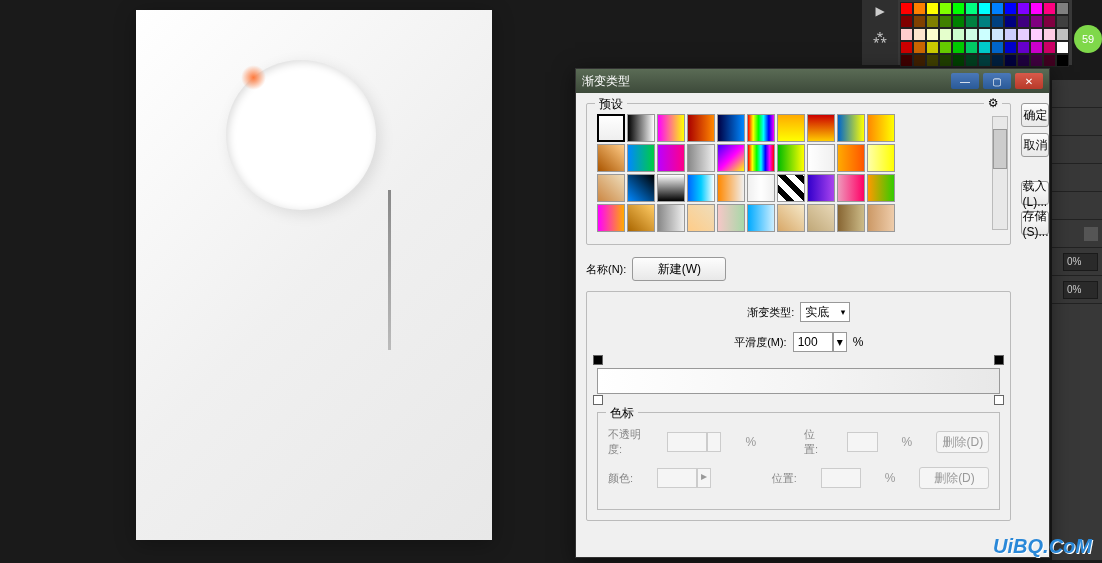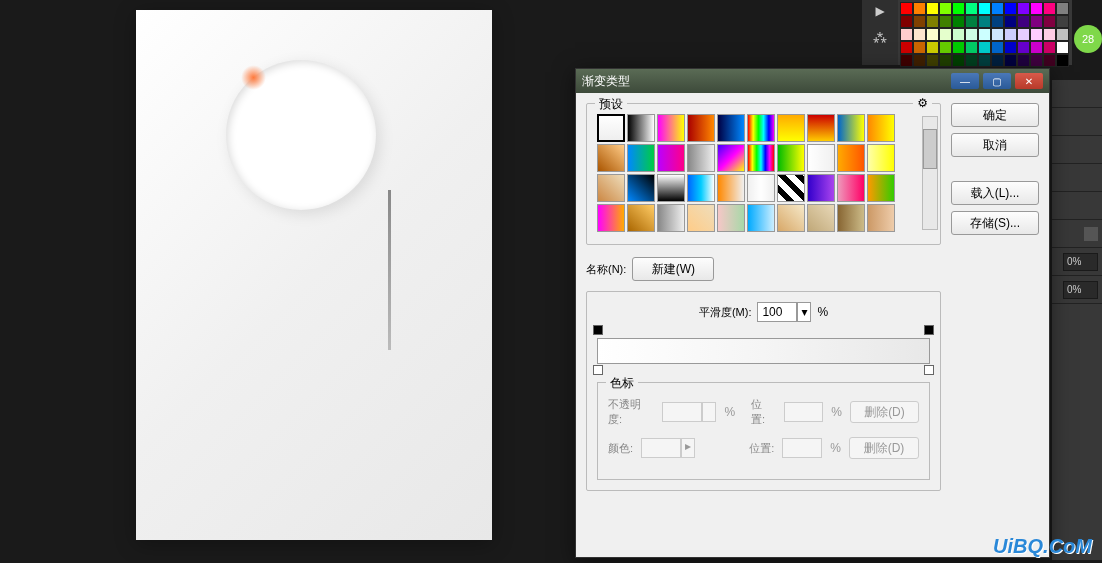--- a/index.html
+++ b/index.html
@@ -341,21 +341,21 @@
 }
 
 .stops-fieldset {
   border: 1px solid #bbb;
   padding: 14px 10px 10px 10px;
   position: relative;
 }
 .stops-row {
   display: flex;
   align-items: center;
-  gap: 8px;
+  gap: 24px;
   margin-bottom: 10px;
 }
 .stops-row .form-label { color: #888; }
 .disabled-input {
   width: 40px;
   height: 20px;
   border: 1px solid #ccc;
   background: #f5f5f5;
 }
 .disabled-btn {
@@ -477,21 +477,21 @@
       <div class="sw" style="background: rgb(0, 64, 32);"></div>
       <div class="sw" style="background: rgb(0, 64, 64);"></div>
       <div class="sw" style="background: rgb(0, 32, 64);"></div>
       <div class="sw" style="background: rgb(0, 0, 64);"></div>
       <div class="sw" style="background: rgb(32, 0, 64);"></div>
       <div class="sw" style="background: rgb(64, 0, 64);"></div>
       <div class="sw" style="background: rgb(64, 0, 32);"></div>
       <div class="sw" style="background: rgb(0, 0, 0);"></div>
     </div>
 </div>
-<div class="badge">28</div>
+<div class="badge">59</div>
 
 <span class="trash-icon">🗑</span>
 <span class="menu-lines">≡</span>
 
 <div class="right-panels">
   <div class="panel-row"></div>
   <div class="panel-row"></div>
   <div class="panel-row"></div>
   <div class="panel-row"></div>
   <div class="panel-row"></div>
@@ -564,24 +564,30 @@
             <div class="preset" style="background: linear-gradient(90deg, rgb(136, 102, 51), rgb(204, 187, 136));"></div>
             <div class="preset" style="background: linear-gradient(90deg, rgb(204, 153, 102), rgb(238, 204, 170));"></div>
           </div>
         <div class="scroll-track">
           <div class="scroll-thumb"></div>
         </div>
       </div>
 
       <div class="form-row">
         <span class="form-label">名称(N):</span>
-        <div class="btn" style="width:82px;">新建(W)</div>
+        <div class="btn" style="width:94px;">新建(W)</div>
       </div>
 
       <div class="fieldset">
+        <div class="form-row" style="justify-content:center;">
+          <span class="form-label">渐变类型:</span>
+          <div class="select">
+              <span>实底</span>
+            </div>
+        </div>
         <div class="form-row" style="justify-content:center;">
           <span class="form-label">平滑度(M):</span>
           <div style="display:flex;">
             <span class="num-input">100</span>
             <span class="num-input" style="width:14px;justify-content:center;">▾</span>
           </div>
           <span>%</span>
         </div>
 
         <div class="gradient-bar">

